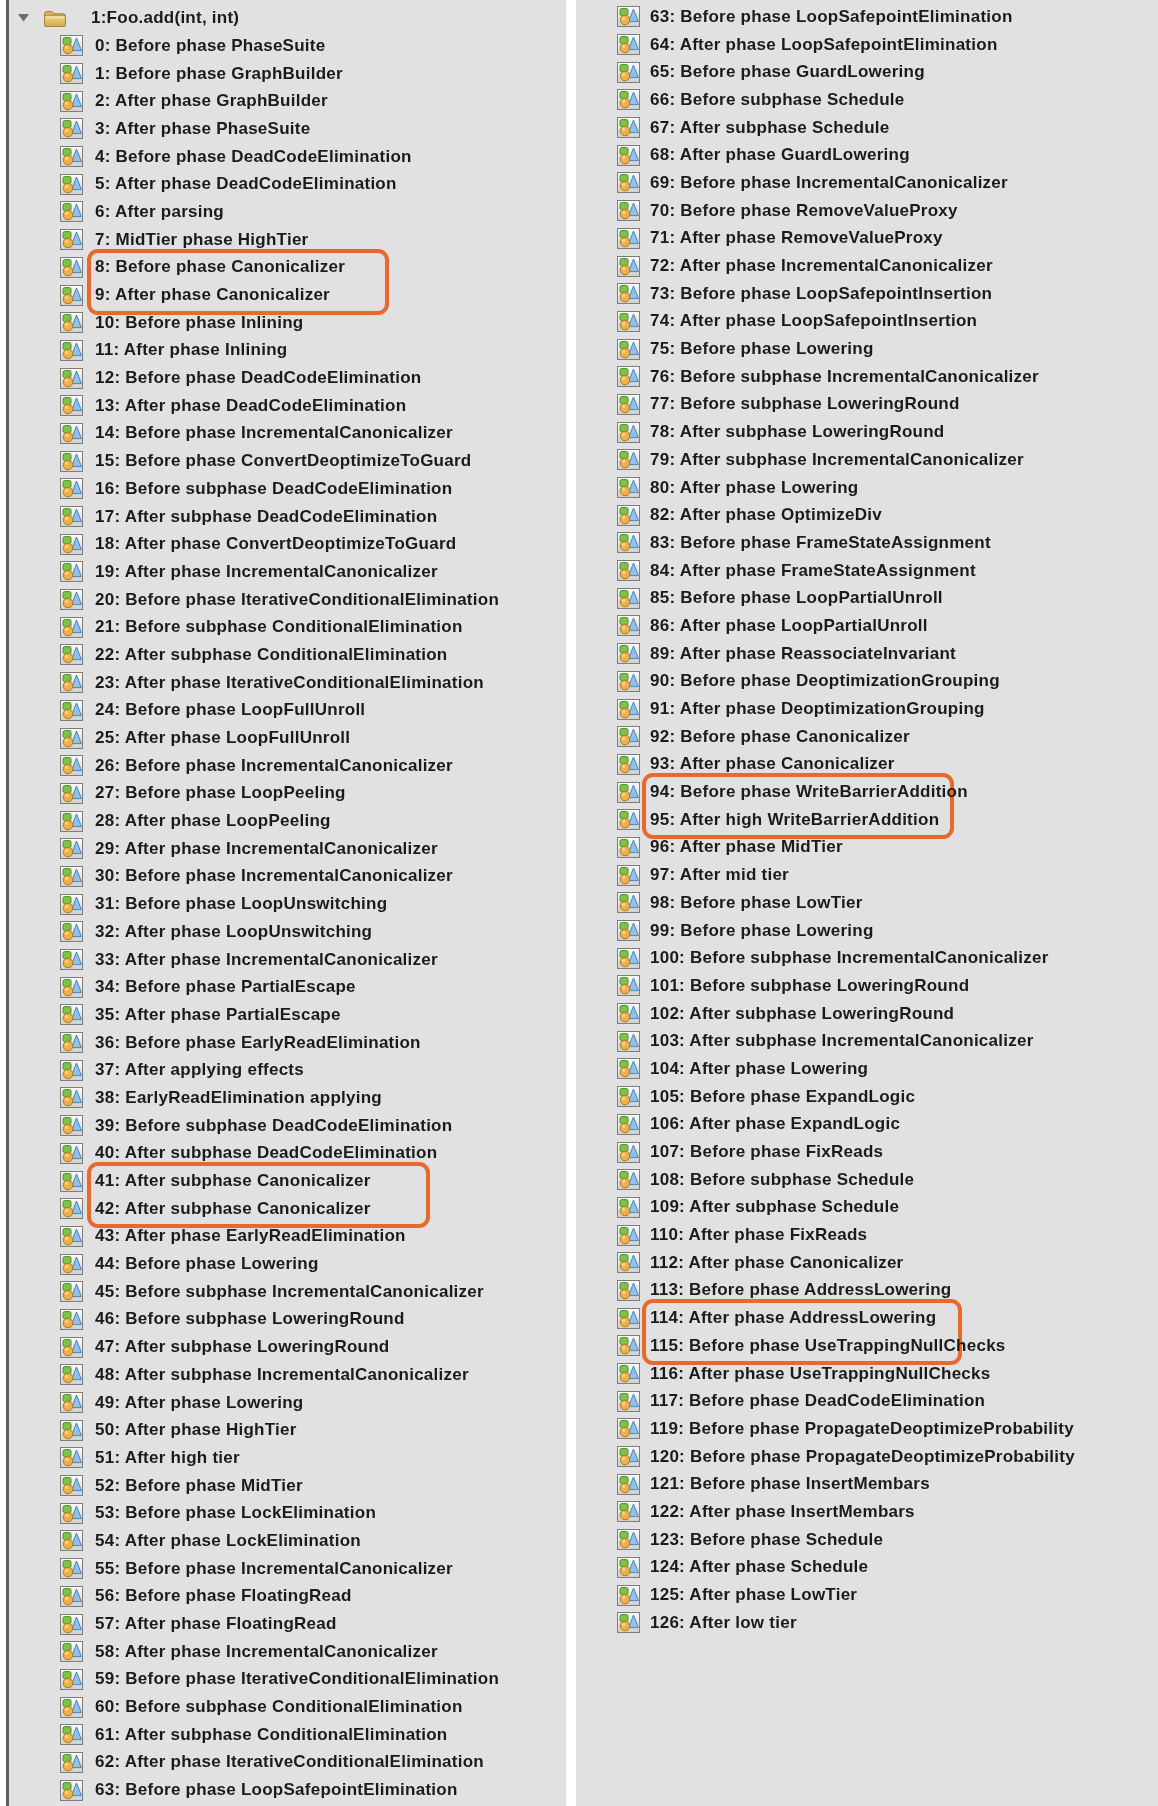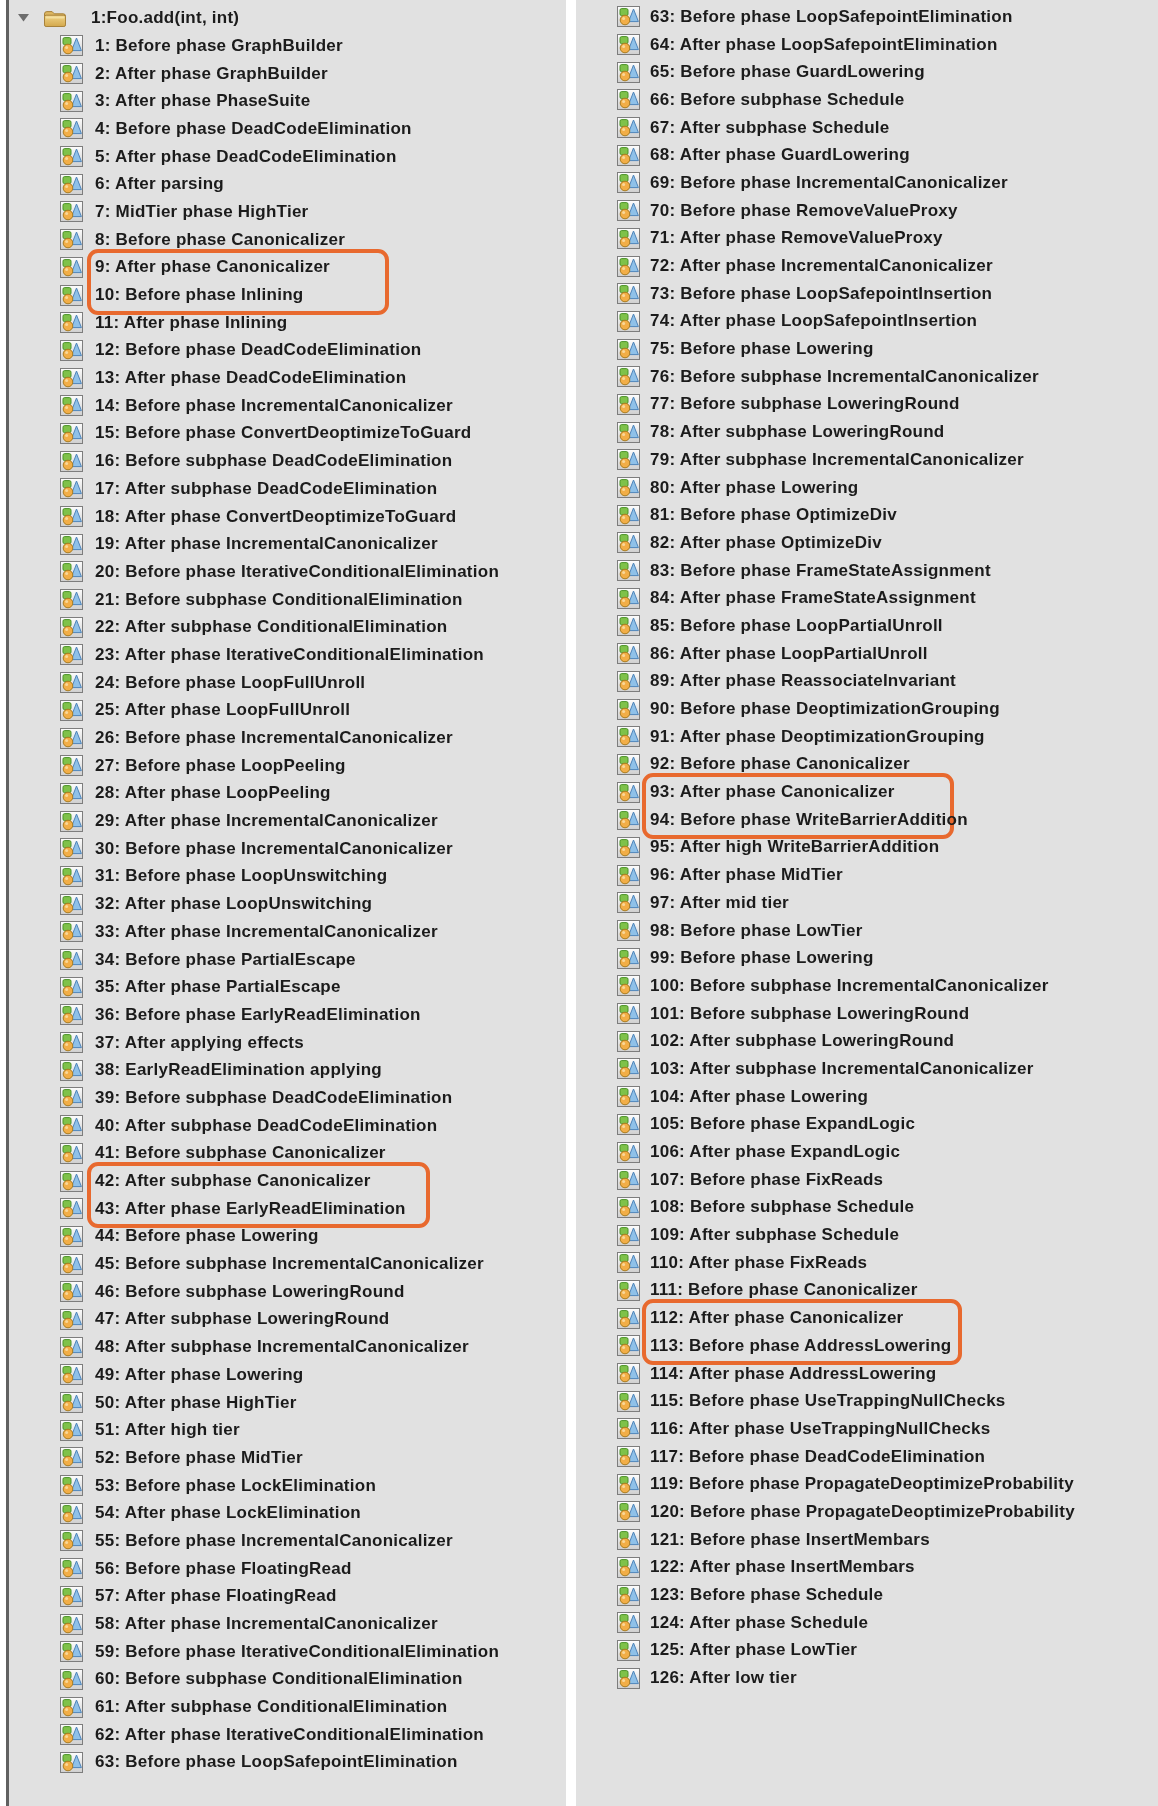--- a/index.html
+++ b/index.html
@@ -62,20 +62,38 @@
                 <stop offset="1" stop-color="#d3a84c"></stop>
             </linearGradient>
           </defs>
           <path d="M1.5,5 q0,-2.4 2.4,-2.4 h5.2 l2.2,2.2 h8.9 q2.3,0 2.3,2.3 v1.4 h-21 Z" fill="#dcb661" stroke="#a8823a" stroke-width="1"></path>
           <rect x="1.5" y="6.2" width="21" height="11.3" rx="1.6" fill="url(#fbg)" stroke="#a8823a" stroke-width="1"></rect>
           <rect x="2.6" y="7.4" width="18.8" height="2" rx="1" fill="#f6e3a8" opacity="0.8"></rect>
         </svg>
       </span>
       <span class="root-label">1:Foo.add(int, int)</span>
     </div>
+  <div class="row">
+    <span class="icon graph">
+      <svg width="23" height="21" viewBox="0 0 23 21">
+        <defs>
+          <linearGradient id="gbgA" x1="0" y1="0" x2="0" y2="1">
+            <stop offset="0" stop-color="#fdfdfd"></stop>
+                <stop offset="1" stop-color="#cfcfcf"></stop>
+          </linearGradient>
+        </defs>
+        <rect x="0.5" y="0.5" width="22" height="20" fill="url(#gbgA)" stroke="#7d7d7d"></rect>
+        <rect x="3" y="2.6" width="8" height="7" rx="1.6" fill="#7fc24a" stroke="#4b9328" stroke-width="1"></rect>
+        <path d="M16.5,3 L21.4,15.6 L11.6,15.6 Z" fill="#8fc1e9" stroke="#4f85ba" stroke-width="1"></path>
+        <circle cx="8" cy="14" r="4.8" fill="#f2ae47" stroke="#a97c1f" stroke-width="1"></circle>
+        <circle cx="6.6" cy="12.6" r="1.5" fill="#f9d89a" stroke="none"></circle>
+      </svg>
+    </span>
+    <span class="row-label">0: Before phase PhaseSuite</span>
+  </div>
       <div class="row">
     <span class="icon graph">
       <svg width="23" height="21" viewBox="0 0 23 21">
         <defs>
           <linearGradient id="gbgA" x1="0" y1="0" x2="0" y2="1">
             <stop offset="0" stop-color="#fdfdfd"></stop>
                 <stop offset="1" stop-color="#cfcfcf"></stop>
           </linearGradient>
         </defs>
         <rect x="0.5" y="0.5" width="22" height="20" fill="url(#gbgA)" stroke="#7d7d7d"></rect>
@@ -798,21 +816,21 @@
                 <stop offset="1" stop-color="#cfcfcf"></stop>
           </linearGradient>
         </defs>
         <rect x="0.5" y="0.5" width="22" height="20" fill="url(#gbgA)" stroke="#7d7d7d"></rect>
         <rect x="3" y="2.6" width="8" height="7" rx="1.6" fill="#7fc24a" stroke="#4b9328" stroke-width="1"></rect>
         <path d="M16.5,3 L21.4,15.6 L11.6,15.6 Z" fill="#8fc1e9" stroke="#4f85ba" stroke-width="1"></path>
         <circle cx="8" cy="14" r="4.8" fill="#f2ae47" stroke="#a97c1f" stroke-width="1"></circle>
         <circle cx="6.6" cy="12.6" r="1.5" fill="#f9d89a" stroke="none"></circle>
       </svg>
     </span>
-    <span class="row-label">41: Before subphase Canonicalizer</span>
+    <span class="row-label">41: After subphase Canonicalizer</span>
   </div>
       <div class="row">
     <span class="icon graph">
       <svg width="23" height="21" viewBox="0 0 23 21">
         <defs>
           <linearGradient id="gbgA" x1="0" y1="0" x2="0" y2="1">
             <stop offset="0" stop-color="#fdfdfd"></stop>
                 <stop offset="1" stop-color="#cfcfcf"></stop>
           </linearGradient>
         </defs>
@@ -1543,38 +1561,20 @@
                 <stop offset="1" stop-color="#cfcfcf"></stop>
           </linearGradient>
         </defs>
         <rect x="0.5" y="0.5" width="22" height="20" fill="url(#gbgA)" stroke="#7d7d7d"></rect>
         <rect x="3" y="2.6" width="8" height="7" rx="1.6" fill="#7fc24a" stroke="#4b9328" stroke-width="1"></rect>
         <path d="M16.5,3 L21.4,15.6 L11.6,15.6 Z" fill="#8fc1e9" stroke="#4f85ba" stroke-width="1"></path>
         <circle cx="8" cy="14" r="4.8" fill="#f2ae47" stroke="#a97c1f" stroke-width="1"></circle>
         <circle cx="6.6" cy="12.6" r="1.5" fill="#f9d89a" stroke="none"></circle>
       </svg>
     </span>
-    <span class="row-label">81: Before phase OptimizeDiv</span>
-  </div>
-      <div class="row">
-    <span class="icon graph">
-      <svg width="23" height="21" viewBox="0 0 23 21">
-        <defs>
-          <linearGradient id="gbgA" x1="0" y1="0" x2="0" y2="1">
-            <stop offset="0" stop-color="#fdfdfd"></stop>
-                <stop offset="1" stop-color="#cfcfcf"></stop>
-          </linearGradient>
-        </defs>
-        <rect x="0.5" y="0.5" width="22" height="20" fill="url(#gbgA)" stroke="#7d7d7d"></rect>
-        <rect x="3" y="2.6" width="8" height="7" rx="1.6" fill="#7fc24a" stroke="#4b9328" stroke-width="1"></rect>
-        <path d="M16.5,3 L21.4,15.6 L11.6,15.6 Z" fill="#8fc1e9" stroke="#4f85ba" stroke-width="1"></path>
-        <circle cx="8" cy="14" r="4.8" fill="#f2ae47" stroke="#a97c1f" stroke-width="1"></circle>
-        <circle cx="6.6" cy="12.6" r="1.5" fill="#f9d89a" stroke="none"></circle>
-      </svg>
-    </span>
     <span class="row-label">82: After phase OptimizeDiv</span>
   </div>
       <div class="row">
     <span class="icon graph">
       <svg width="23" height="21" viewBox="0 0 23 21">
         <defs>
           <linearGradient id="gbgA" x1="0" y1="0" x2="0" y2="1">
             <stop offset="0" stop-color="#fdfdfd"></stop>
                 <stop offset="1" stop-color="#cfcfcf"></stop>
           </linearGradient>
@@ -2030,38 +2030,20 @@
           </linearGradient>
         </defs>
         <rect x="0.5" y="0.5" width="22" height="20" fill="url(#gbgA)" stroke="#7d7d7d"></rect>
         <rect x="3" y="2.6" width="8" height="7" rx="1.6" fill="#7fc24a" stroke="#4b9328" stroke-width="1"></rect>
         <path d="M16.5,3 L21.4,15.6 L11.6,15.6 Z" fill="#8fc1e9" stroke="#4f85ba" stroke-width="1"></path>
         <circle cx="8" cy="14" r="4.8" fill="#f2ae47" stroke="#a97c1f" stroke-width="1"></circle>
         <circle cx="6.6" cy="12.6" r="1.5" fill="#f9d89a" stroke="none"></circle>
       </svg>
     </span>
     <span class="row-label">110: After phase FixReads</span>
-  </div>
-      <div class="row">
-    <span class="icon graph">
-      <svg width="23" height="21" viewBox="0 0 23 21">
-        <defs>
-          <linearGradient id="gbgA" x1="0" y1="0" x2="0" y2="1">
-            <stop offset="0" stop-color="#fdfdfd"></stop>
-                <stop offset="1" stop-color="#cfcfcf"></stop>
-          </linearGradient>
-        </defs>
-        <rect x="0.5" y="0.5" width="22" height="20" fill="url(#gbgA)" stroke="#7d7d7d"></rect>
-        <rect x="3" y="2.6" width="8" height="7" rx="1.6" fill="#7fc24a" stroke="#4b9328" stroke-width="1"></rect>
-        <path d="M16.5,3 L21.4,15.6 L11.6,15.6 Z" fill="#8fc1e9" stroke="#4f85ba" stroke-width="1"></path>
-        <circle cx="8" cy="14" r="4.8" fill="#f2ae47" stroke="#a97c1f" stroke-width="1"></circle>
-        <circle cx="6.6" cy="12.6" r="1.5" fill="#f9d89a" stroke="none"></circle>
-      </svg>
-    </span>
-    <span class="row-label">111: Before phase Canonicalizer</span>
   </div>
       <div class="row">
     <span class="icon graph">
       <svg width="23" height="21" viewBox="0 0 23 21">
         <defs>
           <linearGradient id="gbgA" x1="0" y1="0" x2="0" y2="1">
             <stop offset="0" stop-color="#fdfdfd"></stop>
                 <stop offset="1" stop-color="#cfcfcf"></stop>
           </linearGradient>
         </defs>

